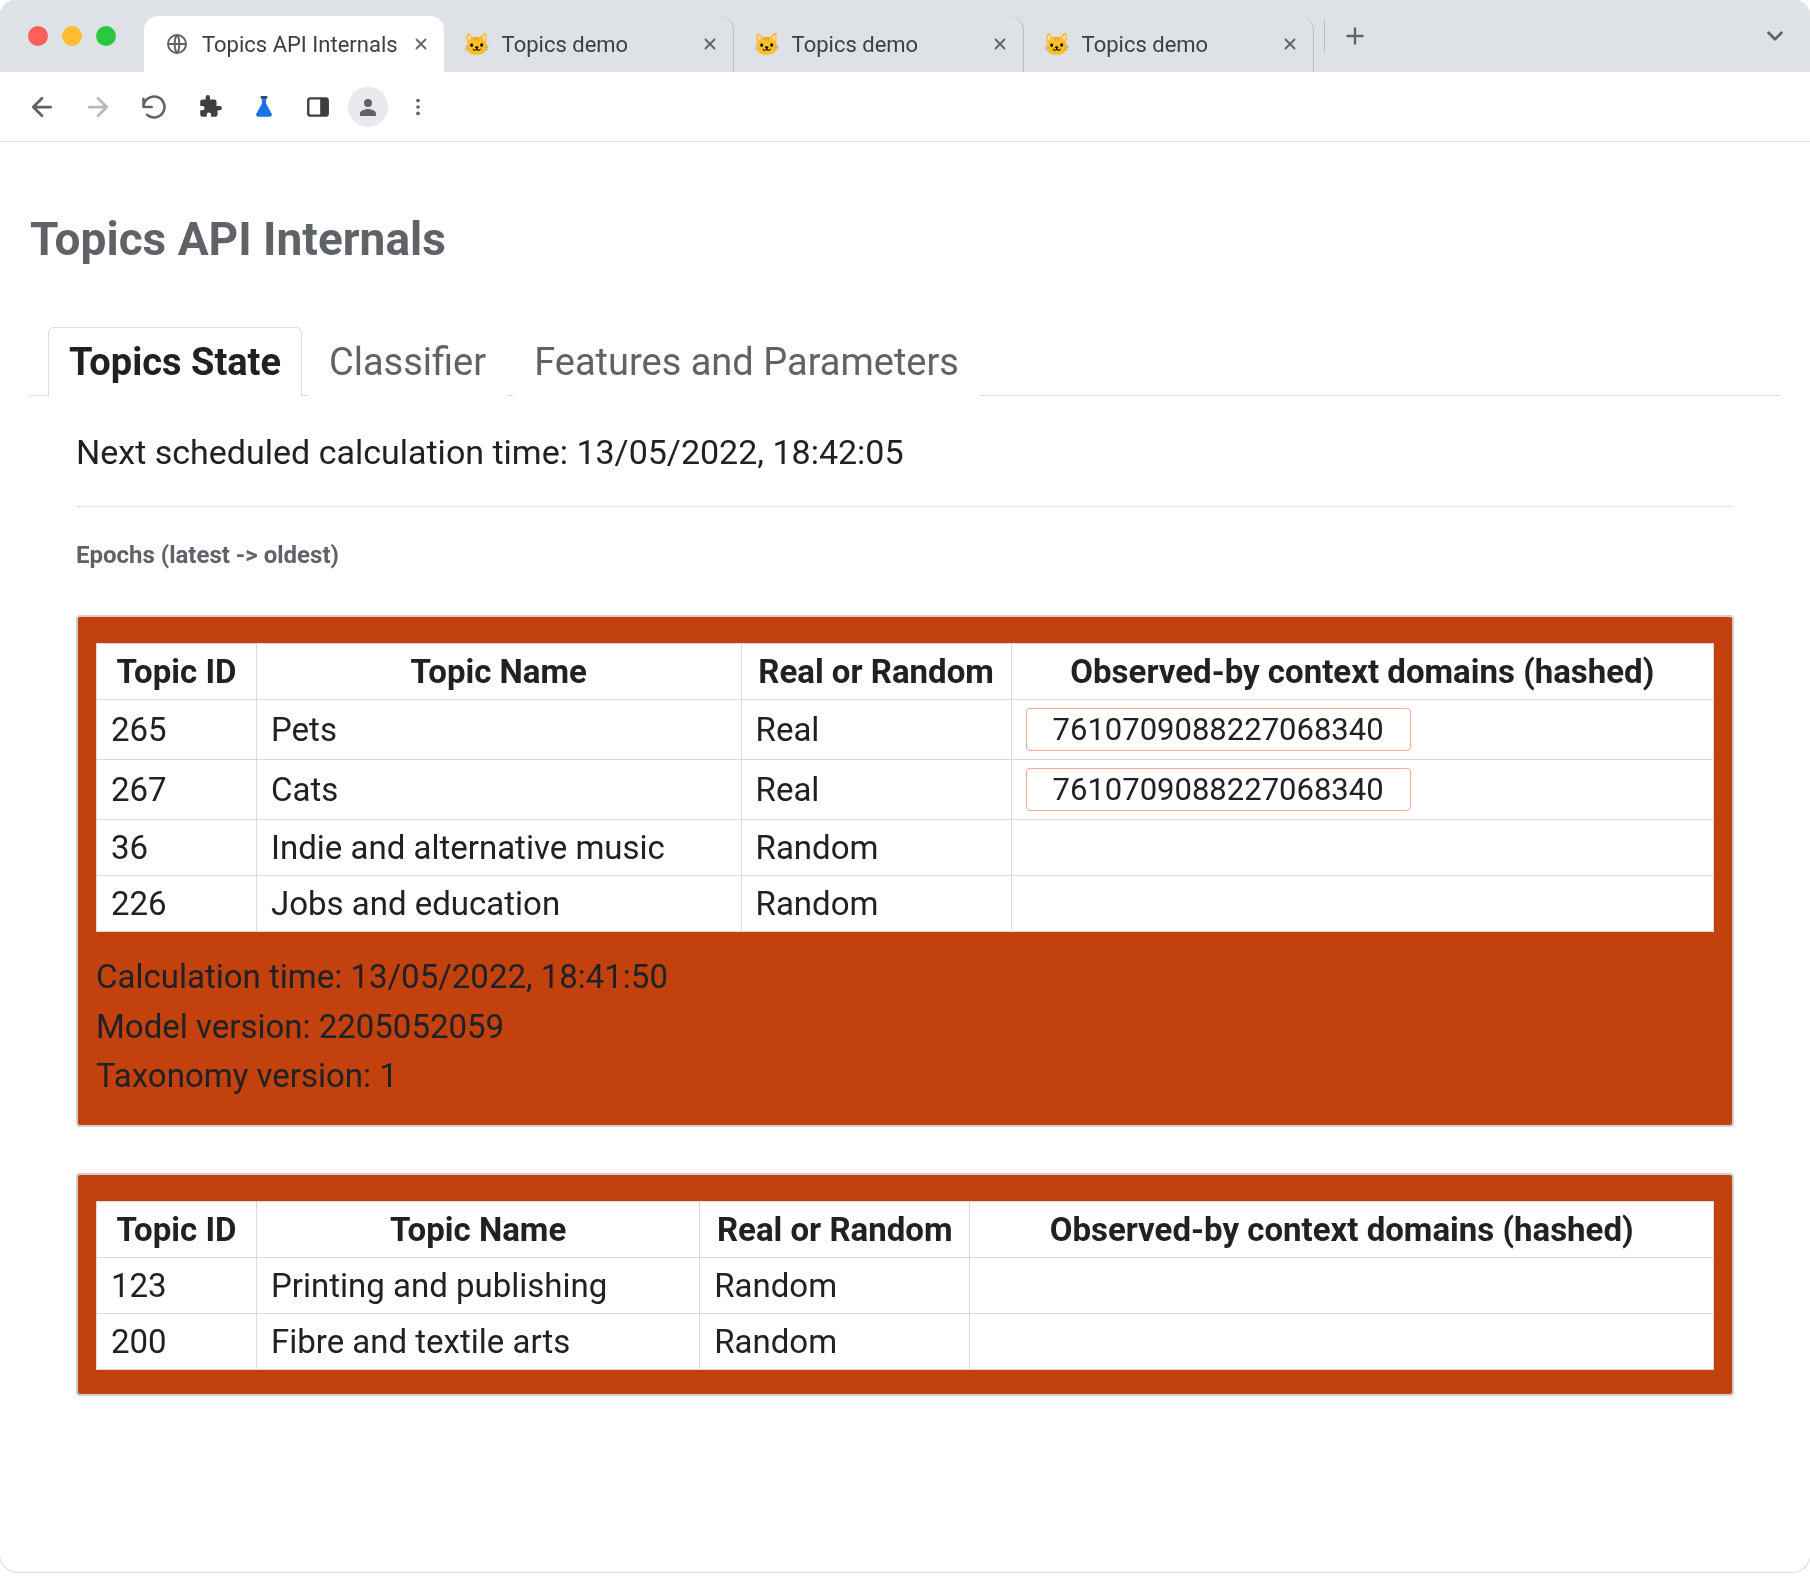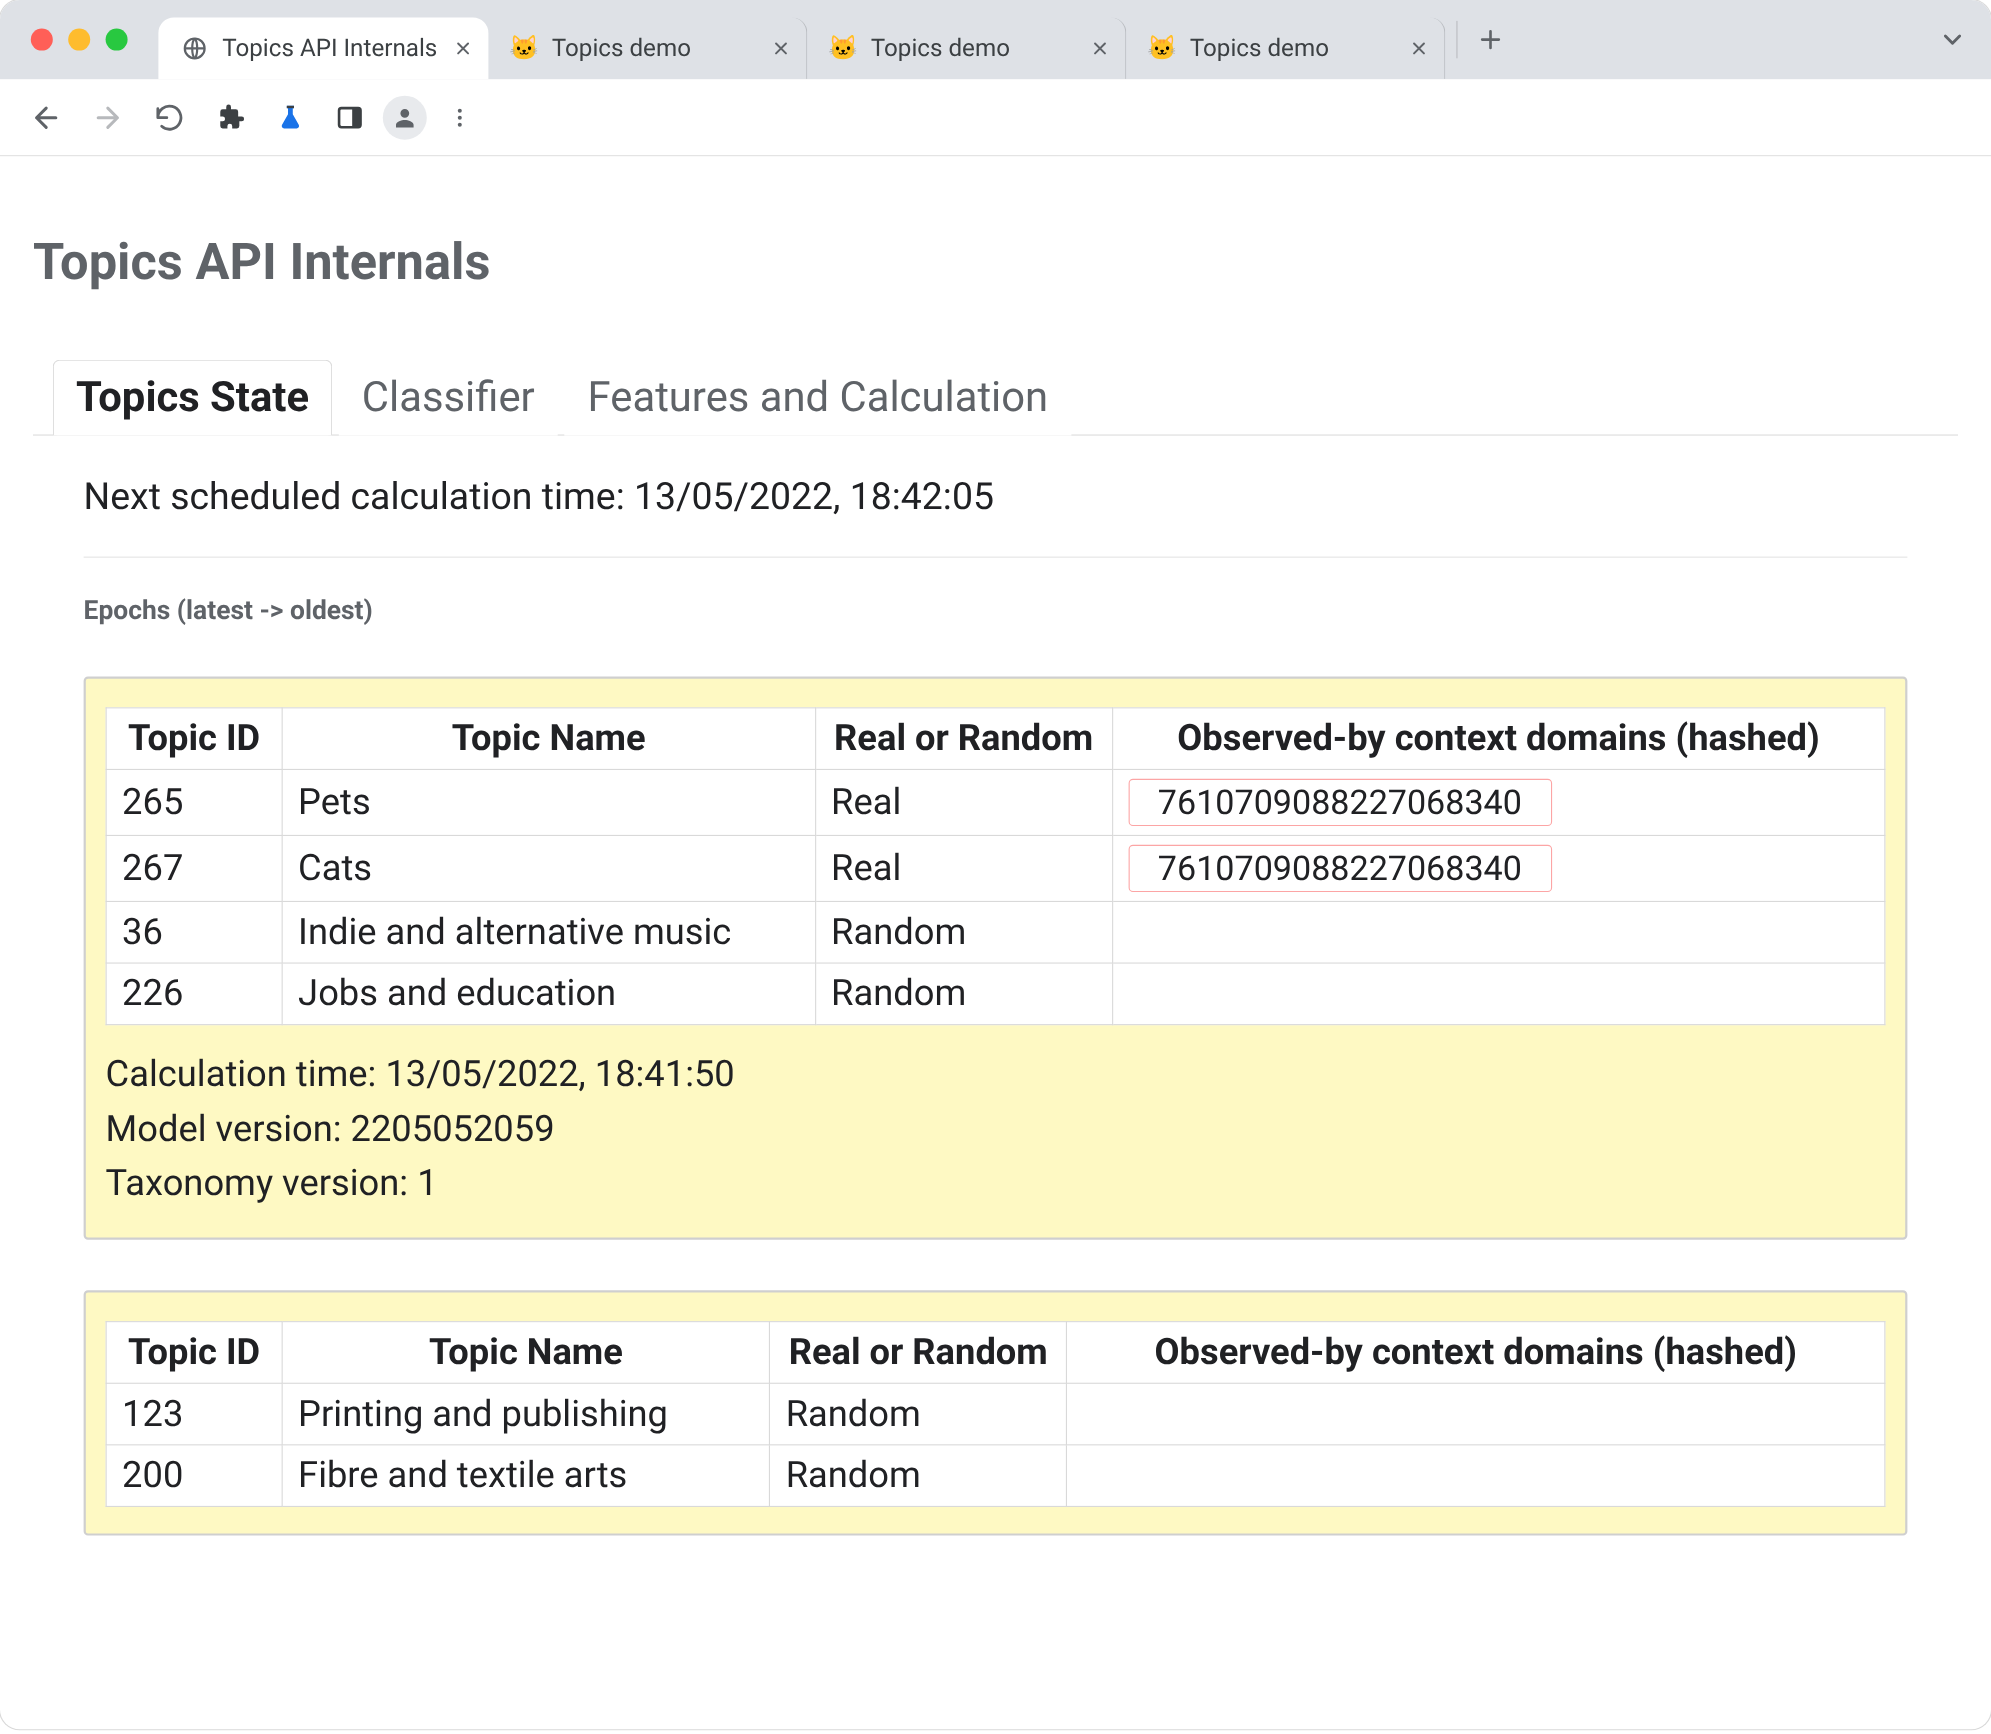--- a/index.html
+++ b/index.html
@@ -138,21 +138,21 @@
     border-top-right-radius: 6px;
   }
   .tab-body { padding: 36px 46px; }
   .next-calc { font-size: 34px; color:#202124; }
   hr.sep { border:none; border-top:1px solid #e4e4e4; margin: 34px 0; }
   .epochs-heading { font-size: 24px; font-weight:700; color:#5f6368; margin-bottom: 46px;}
   .epoch-box {
     border: 2px solid #cfcfcf;
     border-radius: 4px;
     padding: 26px 18px 24px 18px;
-    background: #fef9c3;
+    background: #c2410c;
     margin-bottom: 46px;
   }
   table.topics {
     width: 100%;
     border-collapse: collapse;
     background:#fff;
     font-size: 33px;
   }
   table.topics th, table.topics td {
     border: 1px solid #d9d9d9;
@@ -295,21 +295,21 @@
       </div>
     </div>
   </div>
 
   <div class="page">
     <h1 class="page-title">Topics API Internals</h1>
 
     <div class="content-tabs" id="content-tabs">
         <div class="ctab active">Topics State</div>
         <div class="ctab">Classifier</div>
-        <div class="ctab">Features and Calculation</div>
+        <div class="ctab">Features and Parameters</div>
       </div>
 
     <div class="tab-body">
       <div class="next-calc">
         <span>Next scheduled calculation time:</span>
         <span>13/05/2022, 18:42:05</span>
       </div>
       <hr class="sep">
       <div class="epochs-heading">Epochs (latest -&gt; oldest)</div>
       <div id="epochs-container">

